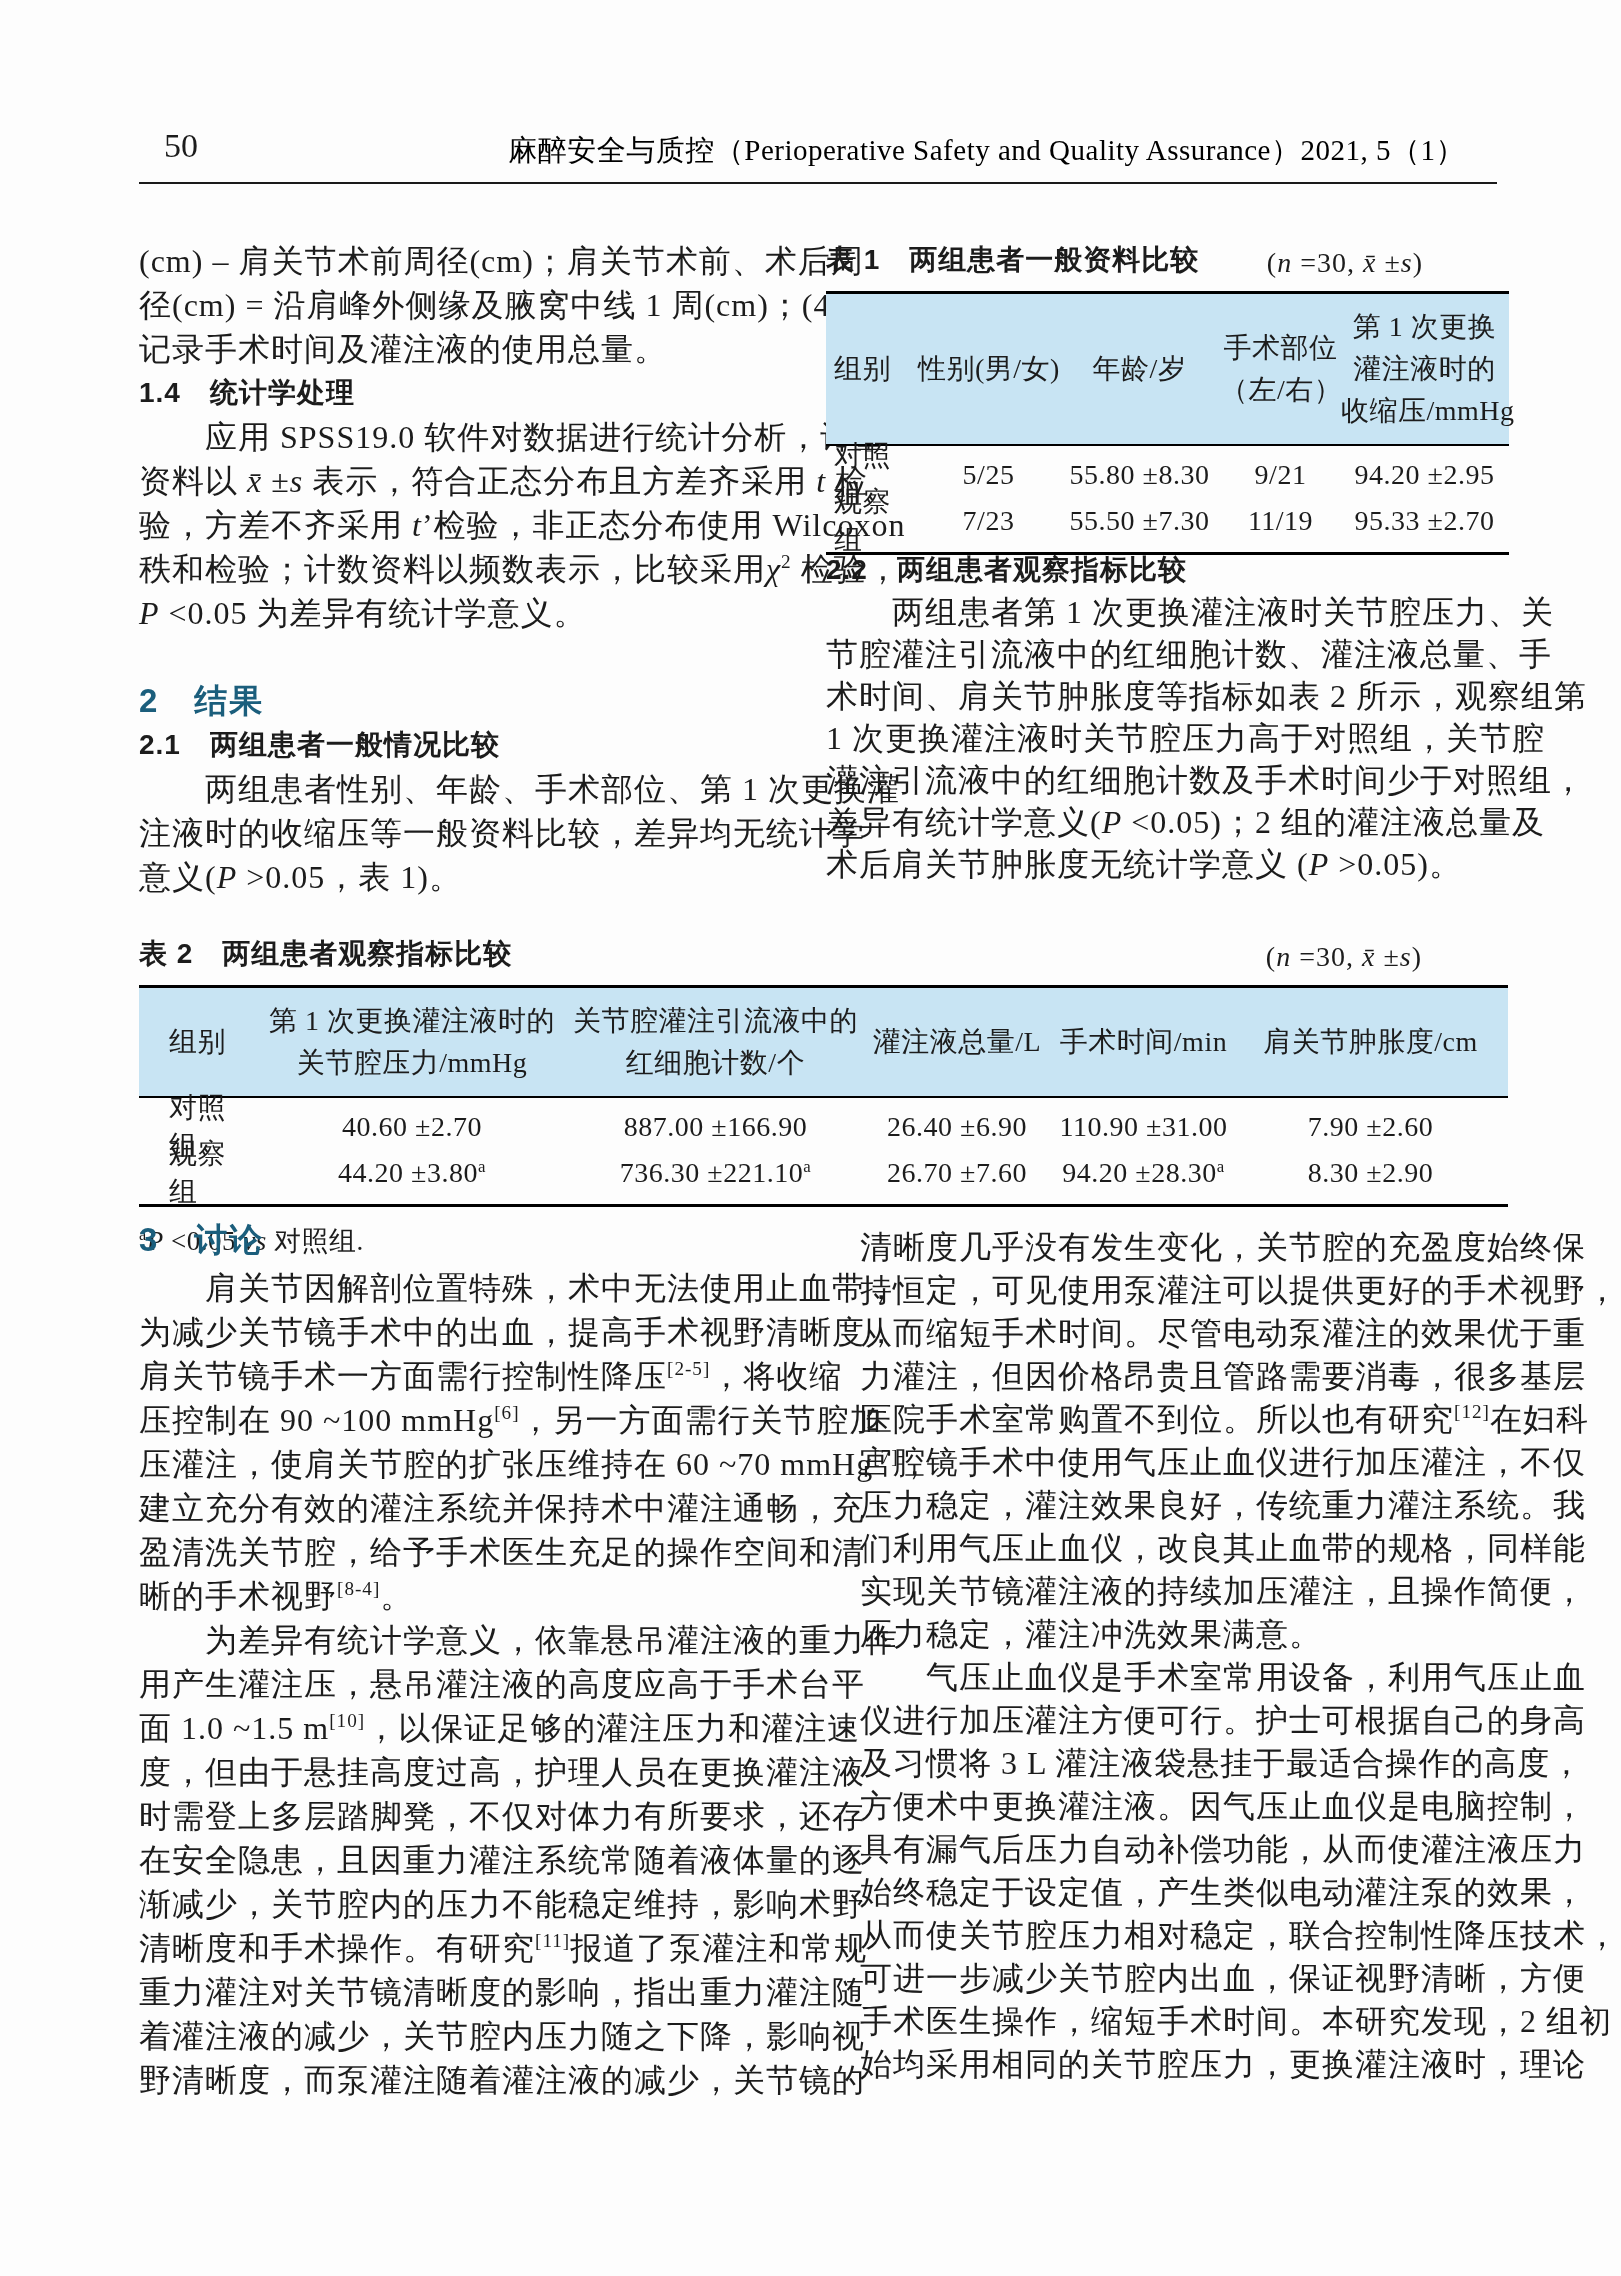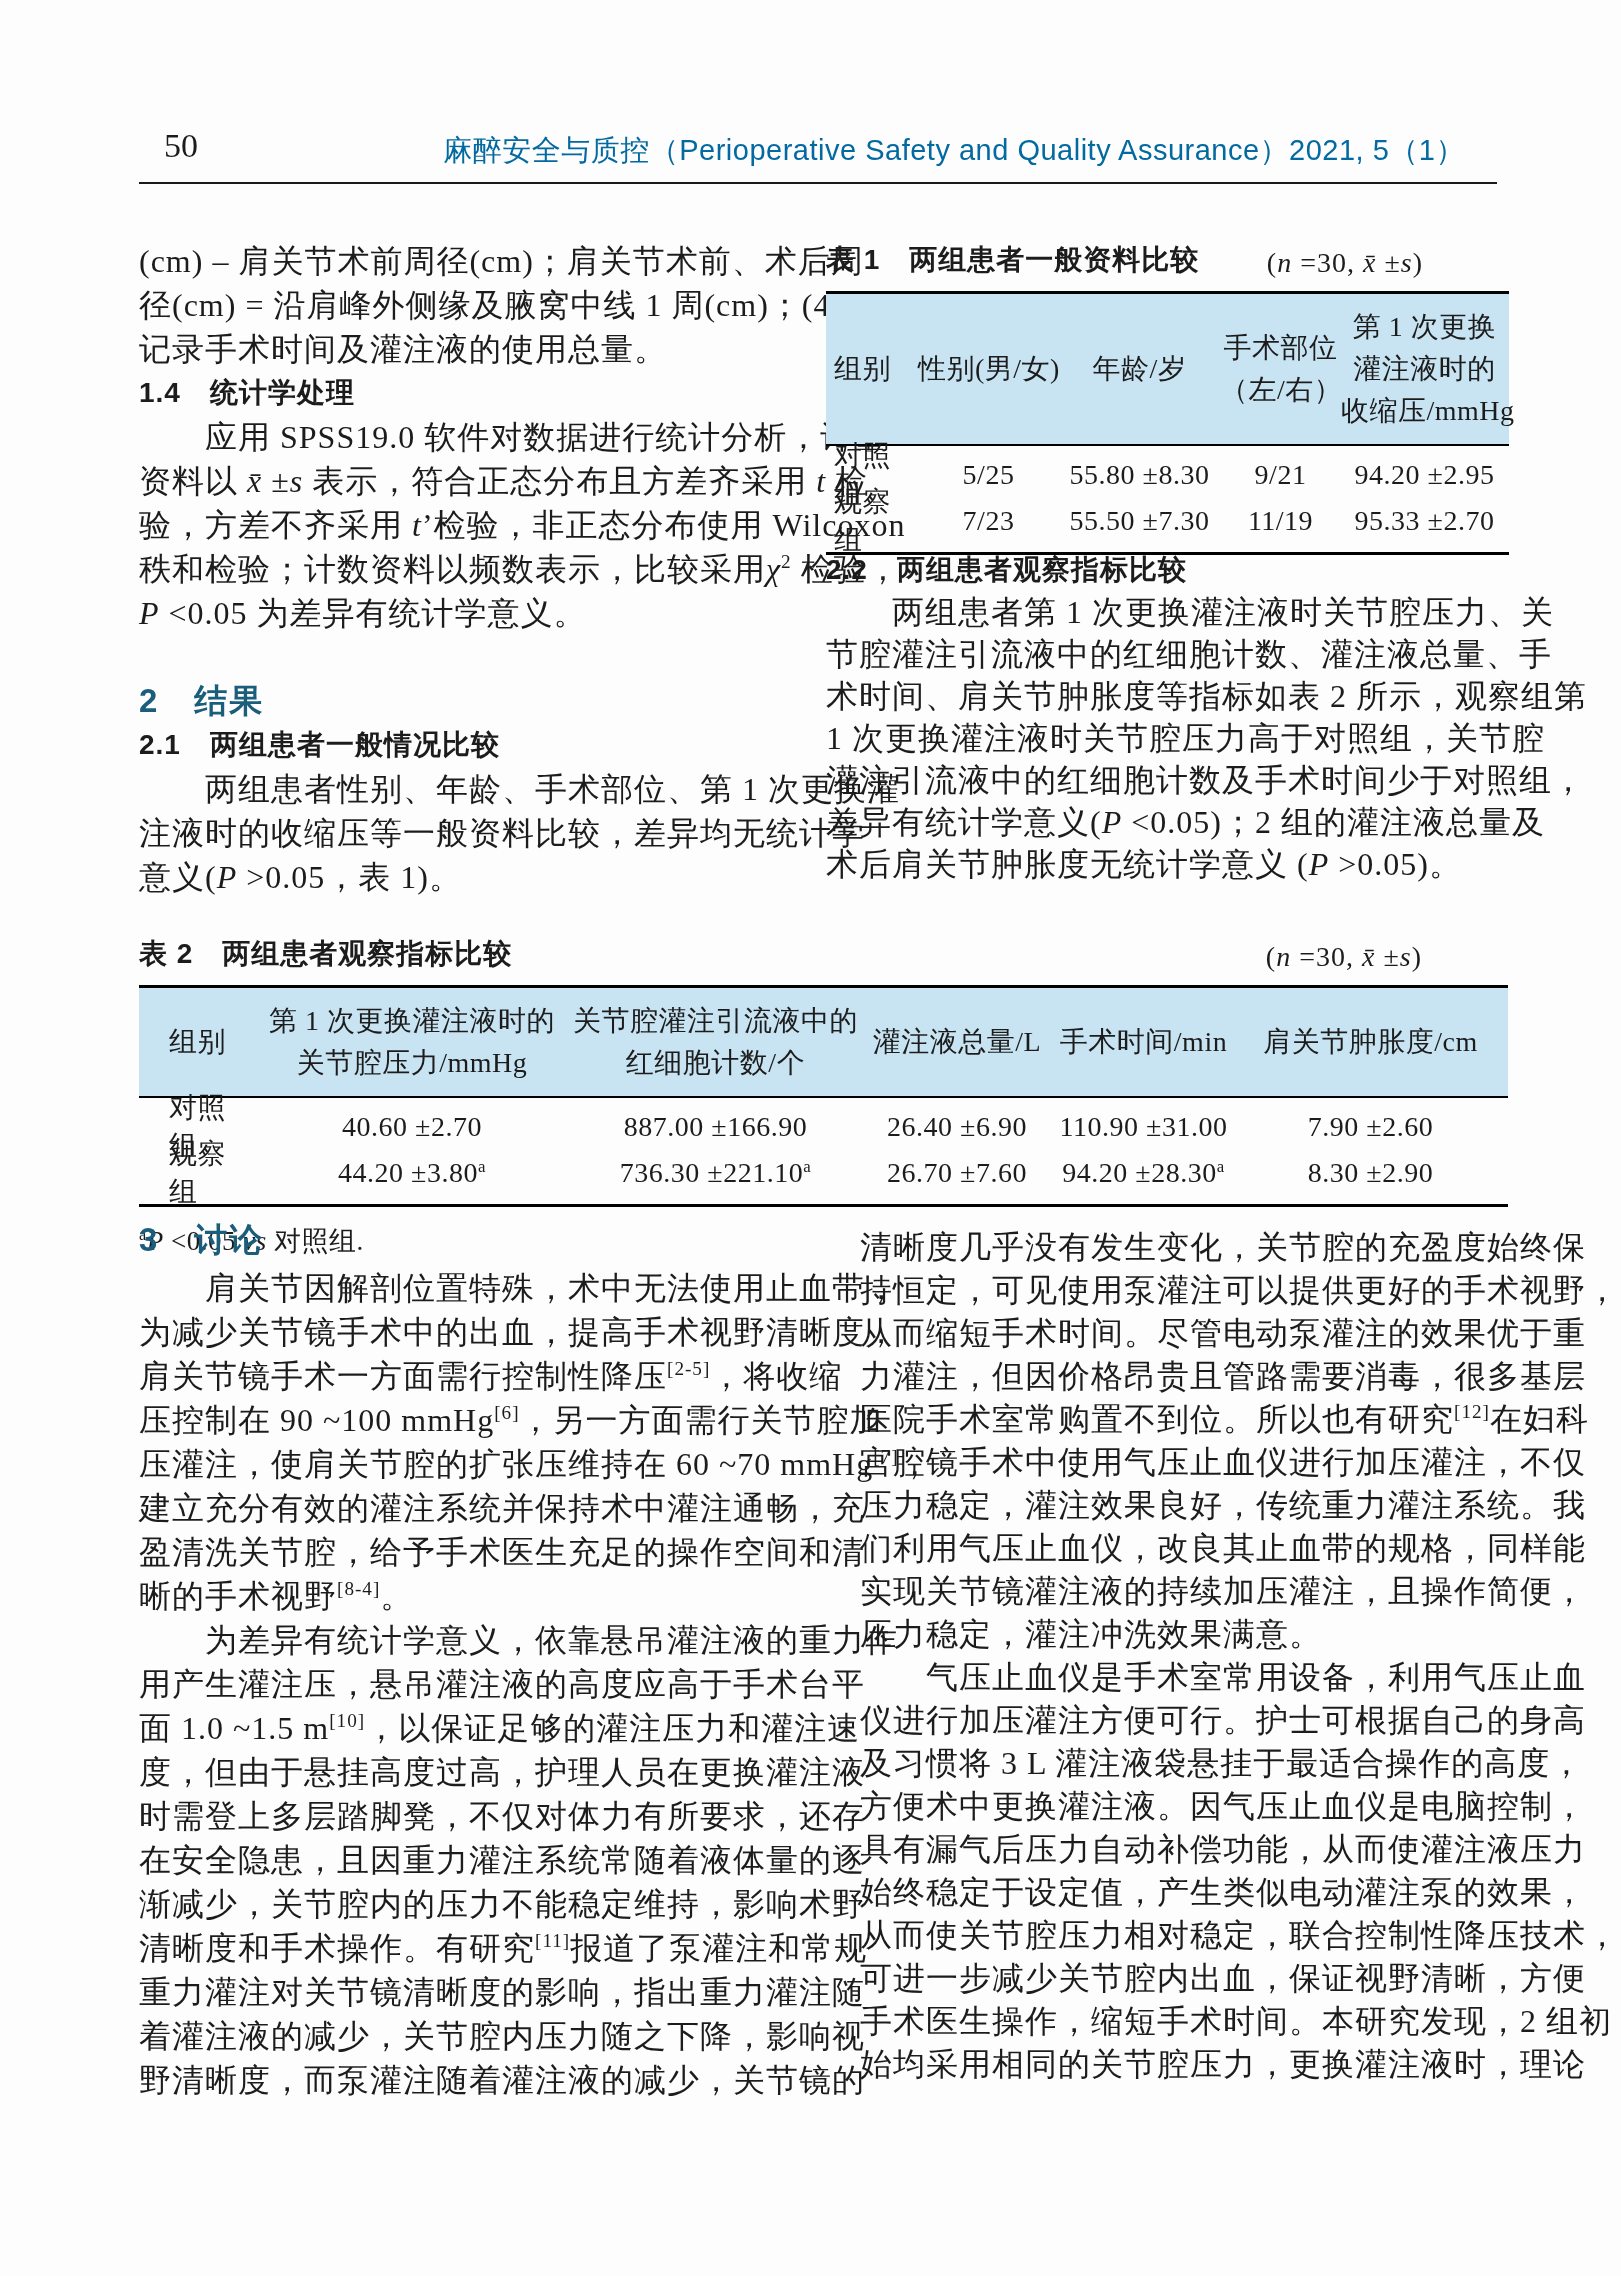--- a/index.html
+++ b/index.html
@@ -1,21 +1,21 @@
 <!DOCTYPE html>
 <html><head>
 <meta charset="utf-8">
 <style>
   html,body{margin:0;padding:0;background:#e8e8e8;}
   .page{position:relative;width:1622px;height:2277px;background:#fdfdfd;margin:0 auto;
         font-family:"Liberation Serif","DejaVu Serif",serif;color:#1c1c1c;overflow:hidden;}
   
   .hdr-pagenum{position:absolute;left:164px;top:127px;font-size:34px;}
-  .hdr-journal{position:absolute;right:157px;top:131px;font-size:29px;color:#0369a1;
-               font-family:Liberation Sans, sans-serif;letter-spacing:0.5px;}
+  .hdr-journal{position:absolute;right:157px;top:131px;font-size:29px;color:#000000;
+               font-family:Liberation Serif, serif;letter-spacing:0.5px;}
   .hdr-rule{position:absolute;left:139px;top:182px;width:1358px;height:2px;background:#1a1a1a;}
   
   .col{position:absolute;font-size:32px;letter-spacing:1px;}
   .line{height:44px;line-height:44px;white-space:nowrap;}
   .ind{text-indent:66px;}
   .gap{margin-top:44px;}
   .h2{color:#1b5e7c;font-family:"Liberation Sans","DejaVu Sans",sans-serif;
       font-weight:bold;font-size:33px;letter-spacing:2px;}
   .h3{font-family:"Liberation Sans","DejaVu Sans",sans-serif;font-weight:bold;
       font-size:28px;letter-spacing:1px;}

